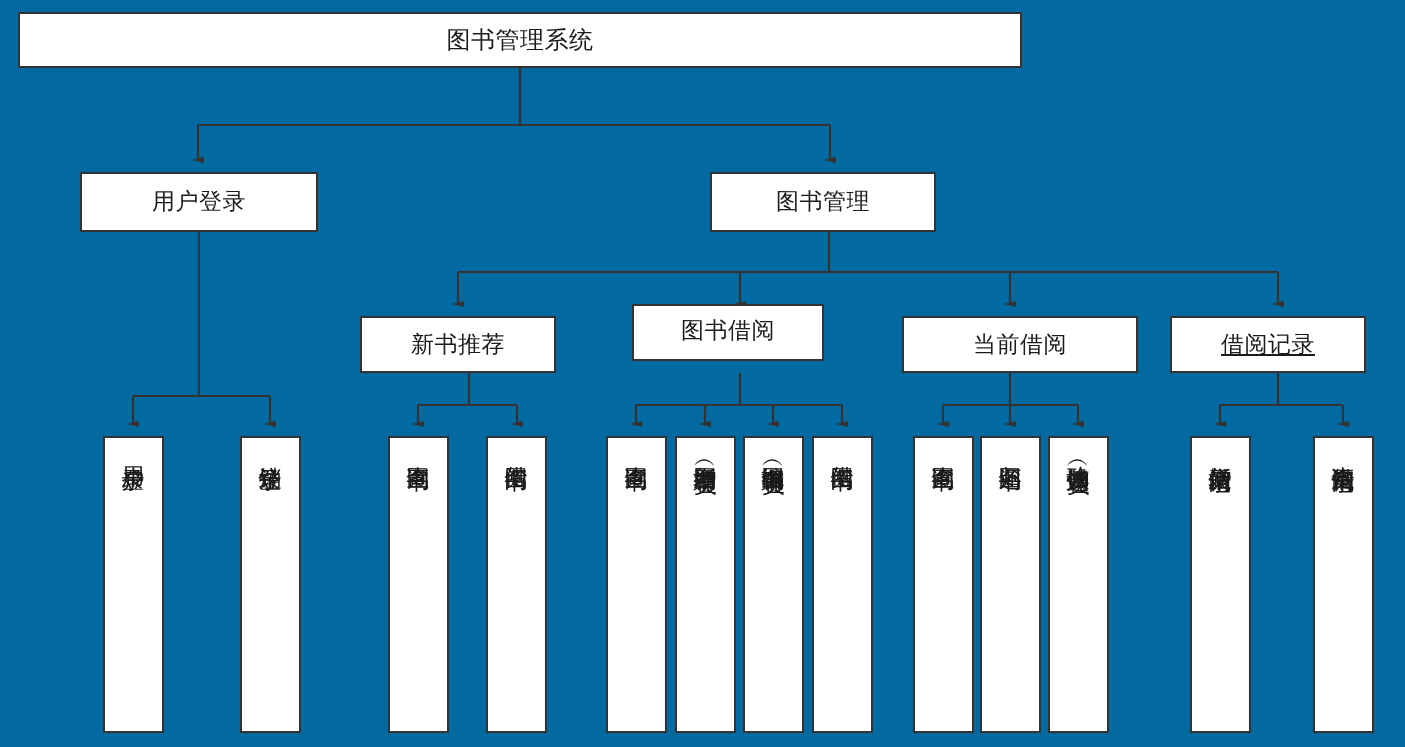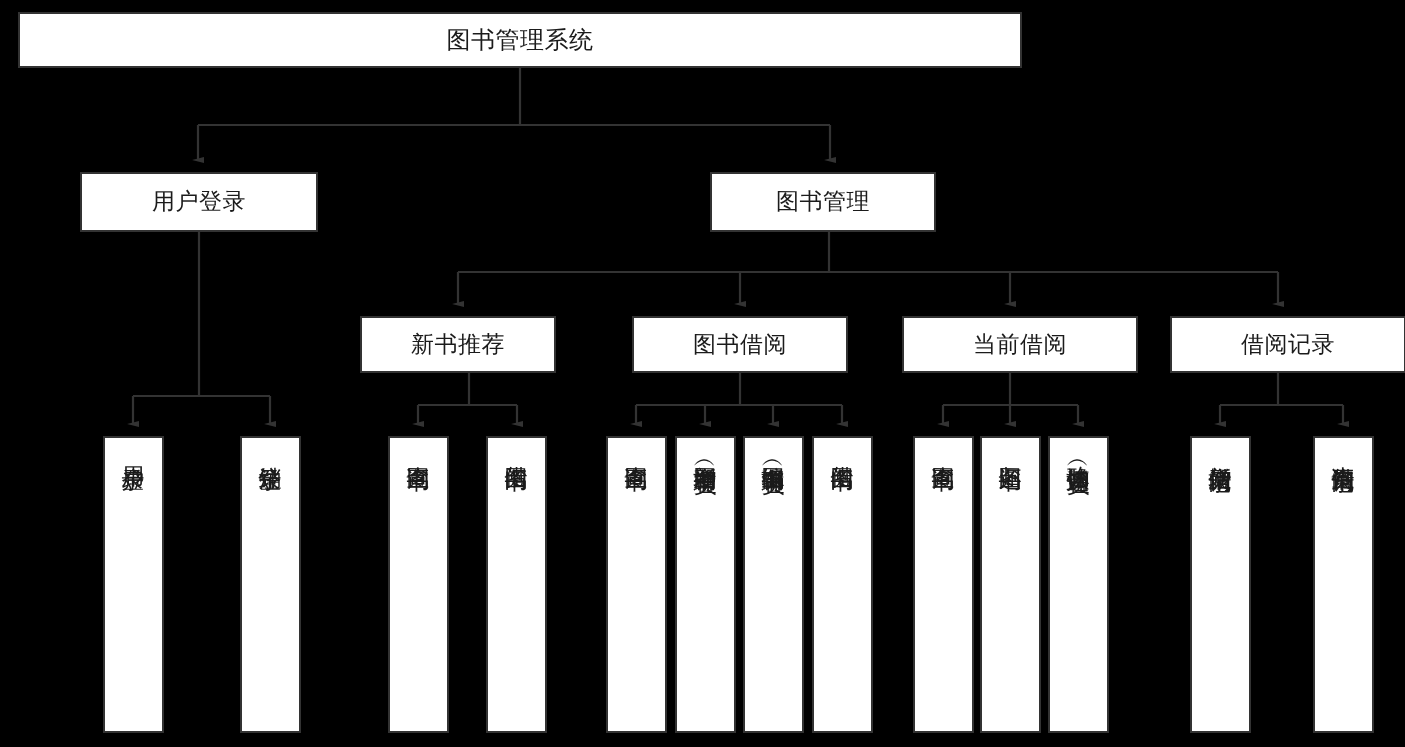--- a/index.html
+++ b/index.html
@@ -8,21 +8,21 @@
     padding: 0;
     background: #ffffff;
   }
   body {
     font-family: "Liberation Sans", "DejaVu Sans", sans-serif;
   }
   #canvas {
     position: relative;
     width: 1405px;
     height: 747px;
-    background: #000000;
+    background: #0369a1;
     overflow: hidden;
   }
   #edges {
     position: absolute;
     left: 0;
     top: 0;
     width: 1405px;
     height: 747px;
     pointer-events: none;
   }
@@ -131,27 +131,27 @@
   <div class="node" style="left:80px; top:172px; width:238px; height:60px;">
     <span class="node-h">用户登录</span>
   </div>
   <div class="node" style="left:710px; top:172px; width:226px; height:60px;">
     <span class="node-h">图书管理</span>
   </div>
 
   <div class="node" style="left:360px; top:316px; width:196px; height:57px;">
     <span class="node-h">新书推荐</span>
   </div>
-  <div class="node" style="left:632px; top:316px; width:216px; height:57px;">
+  <div class="node" style="left:632px; top:304px; width:192px; height:57px;font-family:Liberation Mono, monospace;">
     <span class="node-h">图书借阅</span>
   </div>
   <div class="node" style="left:902px; top:316px; width:236px; height:57px;">
     <span class="node-h">当前借阅</span>
   </div>
-  <div class="node" style="left:1170px; top:316px; width:236px; height:57px;">
+  <div class="node" style="left:1170px; top:316px; width:196px; height:57px;text-decoration:underline;">
     <span class="node-h">借阅记录</span>
   </div>
 
   <div class="node leaf" style="left:103px; top:436px; width:61px; height:297px;">
     <span class="node-v">用户登录</span>
   </div>
   <div class="node leaf" style="left:240px; top:436px; width:61px; height:297px;">
     <span class="node-v">注销登录</span>
   </div>
 

